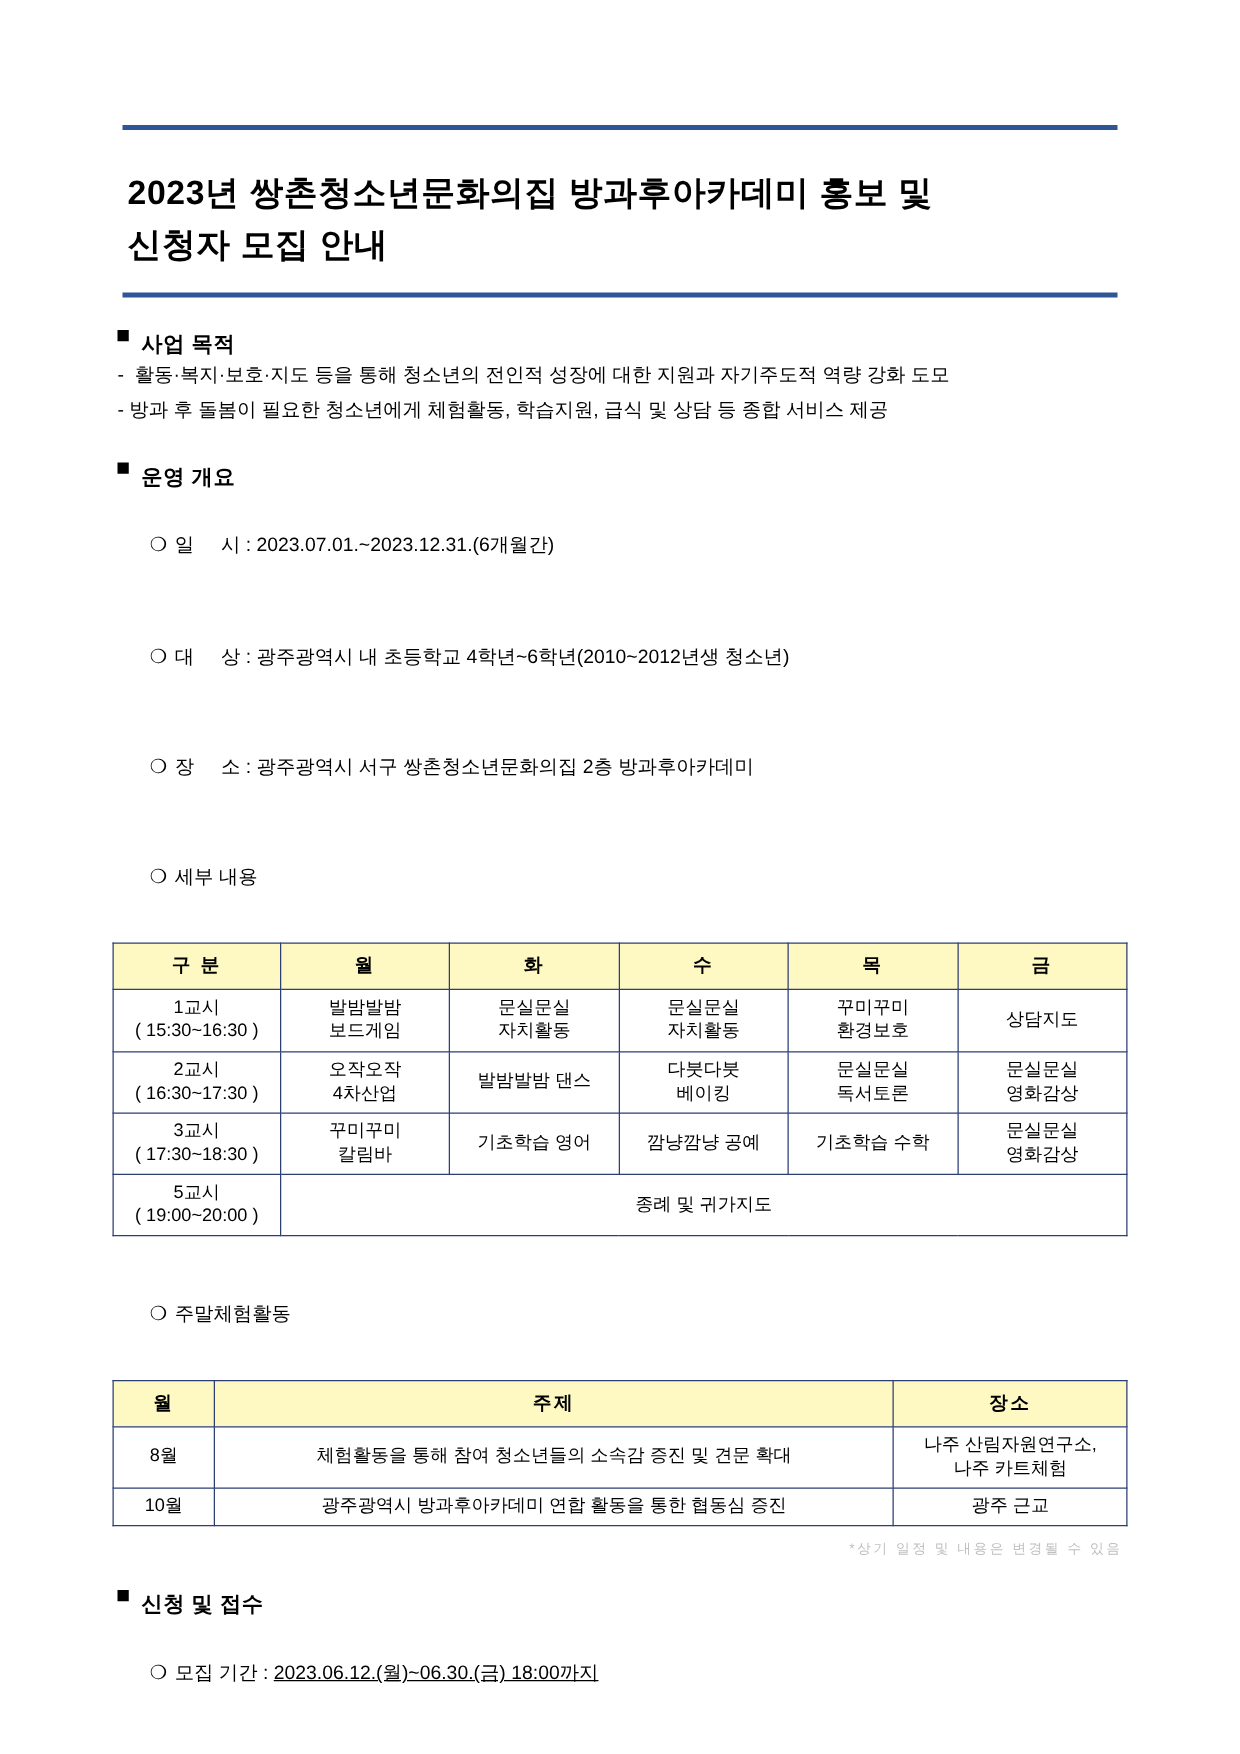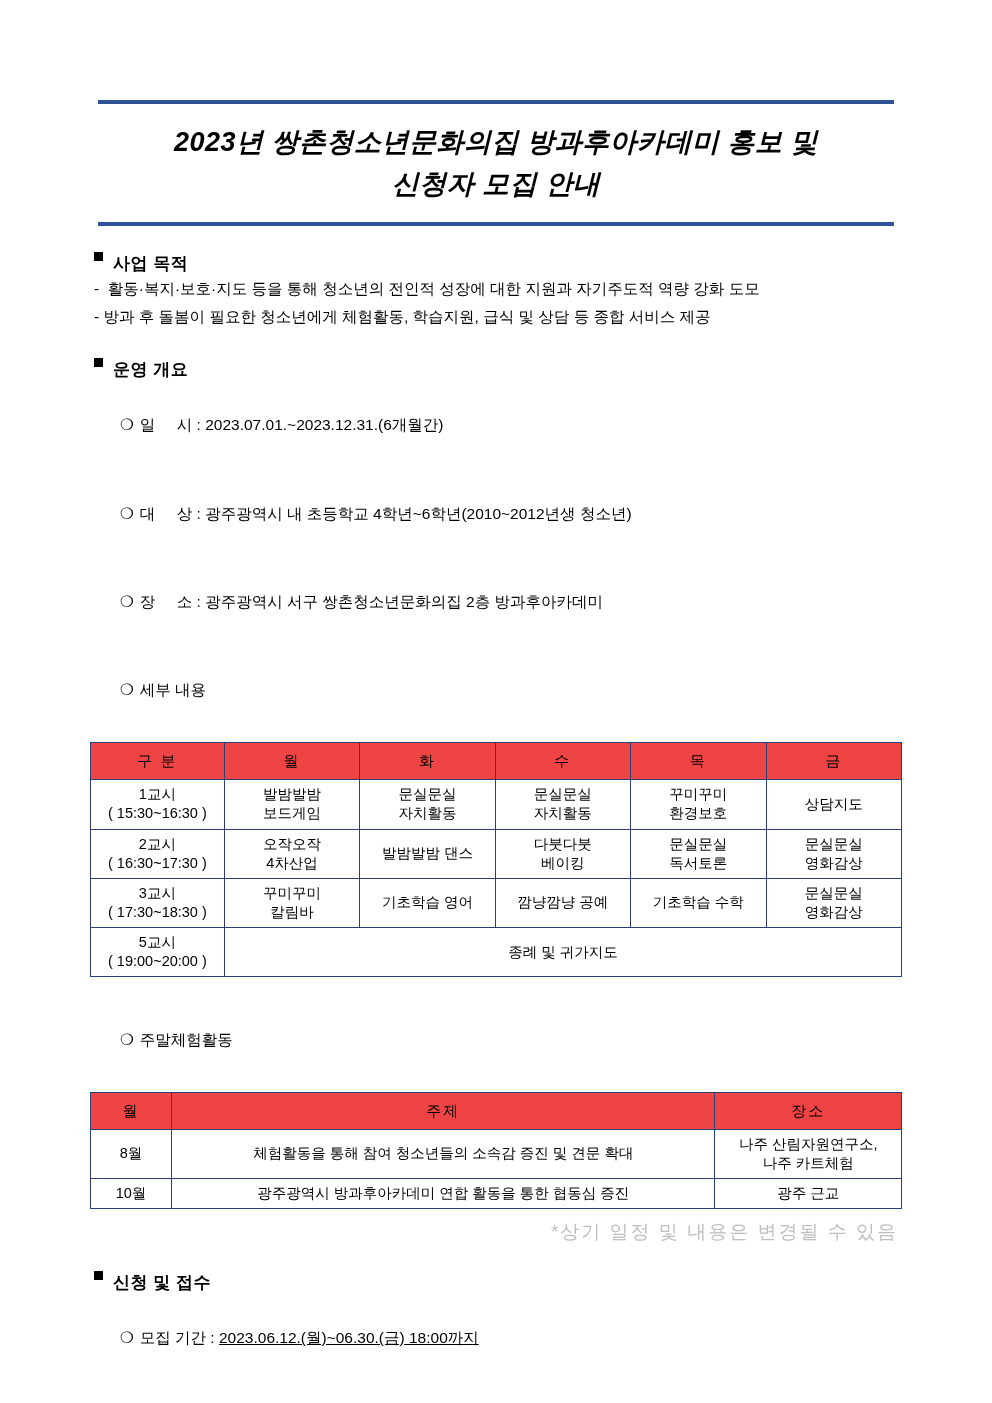--- a/index.html
+++ b/index.html
@@ -24,28 +24,26 @@
   
   .title-rule-top {
     border-top: 4px solid #2f5597;
     margin: 0 8px 0 8px;
   }
   .title-rule-bottom {
     border-top: 4px solid #2f5597;
     margin: 12px 8px 0 8px;
   }
   .doc-title {
-    text-align: center;
     font-size: 27px;
     font-weight: bold;
     line-height: 1.55;
     letter-spacing: 0.5px;
     padding: 18px 0 4px 0;
-    margin: 0;
-    font-style: italic;
+    margin: 12px;
   }
   .doc-title .line2 { display: block; }
 
   
   .section { margin-top: 26px; }
   .section-head {
     font-size: 17px;
     font-weight: bold;
     letter-spacing: 0.5px;
     margin-left: 4px;
@@ -83,22 +81,22 @@
   }
   table.grid th, table.grid td {
     border: 1px solid #2c3e73;
     text-align: center;
     vertical-align: middle;
     font-size: 14.5px;
     line-height: 1.32;
     padding: 5px 2px;
   }
   table.grid thead th {
-    background: #ef4444;
-    font-weight: normal;
+    background: #fef9c3;
+    font-weight: bold;
     font-size: 15px;
     letter-spacing: 2px;
     height: 26px;
   }
   .tt-period {
     font-size: 14px;
     line-height: 1.3;
   }
   .cell-2l { line-height: 1.3; }
   .wide-cell { font-size: 15px; }
@@ -111,21 +109,21 @@
   .timetable col.c5 { width: 16.7%; }
 
   .weekend col.c0 { width: 10%; }
   .weekend col.c1 { width: 67%; }
   .weekend col.c2 { width: 23%; }
   .weekend td { padding: 9px 4px; font-size: 15px; }
 
   .note-right {
     text-align: right;
     color: #bfbfbf;
-    font-size: 19px;
+    font-size: 11px;
     letter-spacing: 2px;
     margin-top: 10px;
     padding-right: 4px;
   }
 
   .sub-label {
     font-size: 15.5px;
     margin-top: 18px;
     margin-left: 4px;
   }

